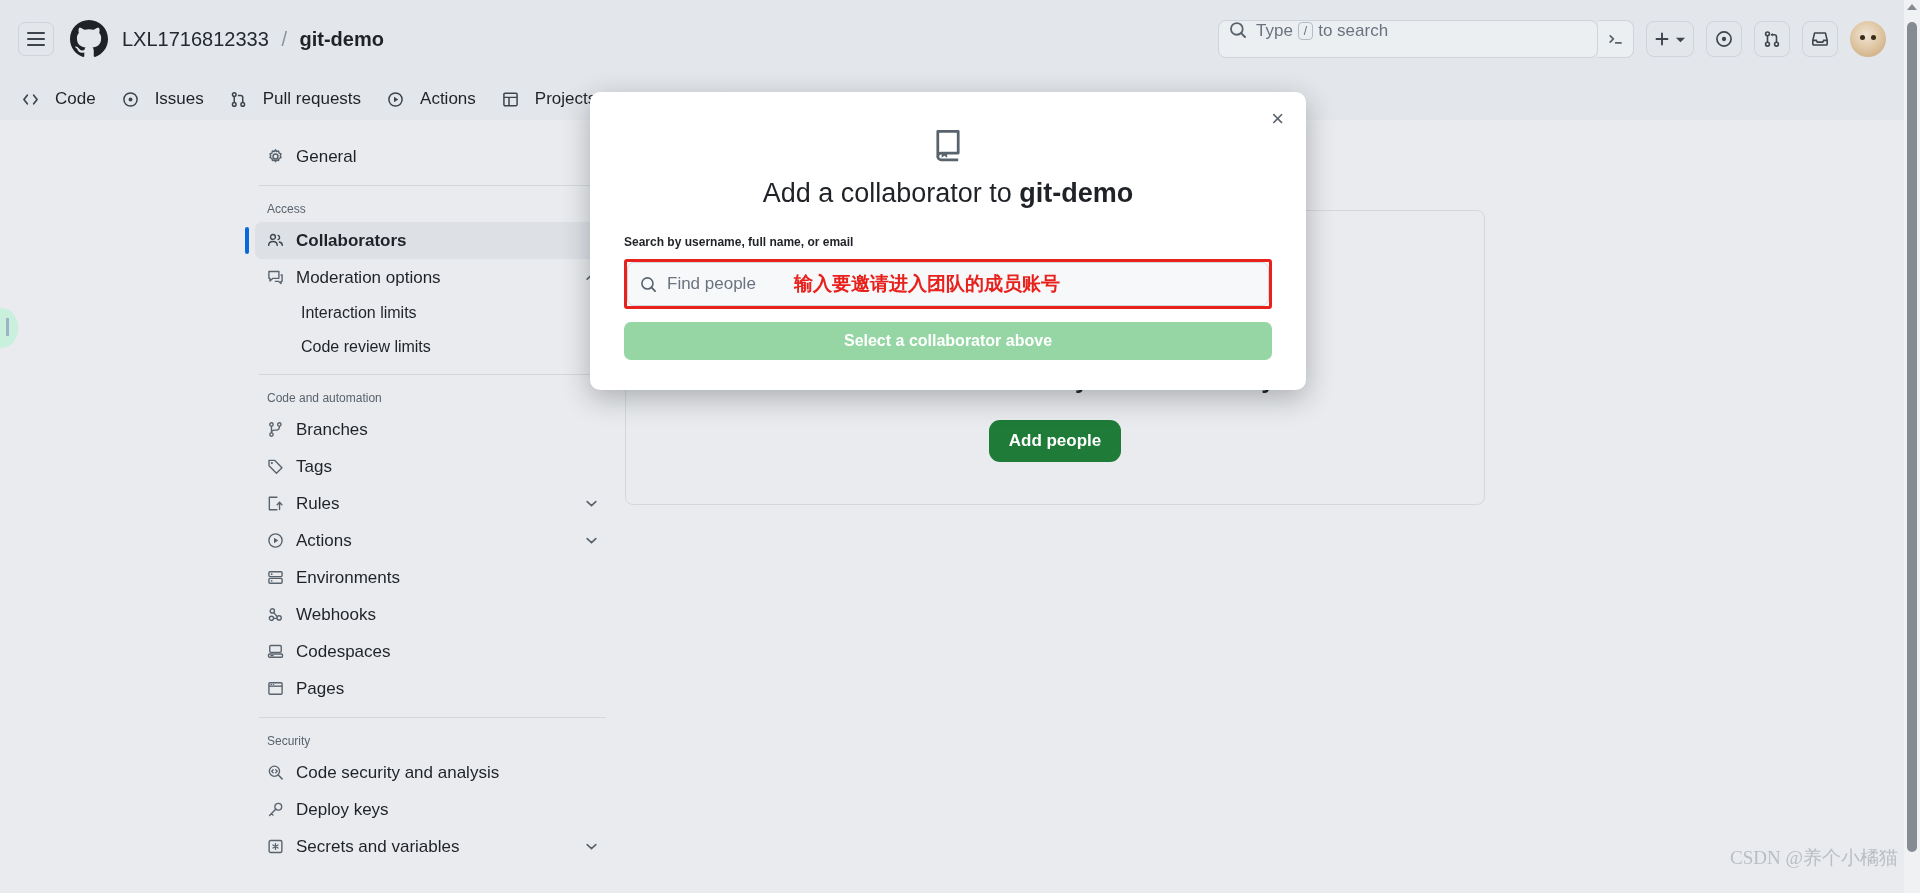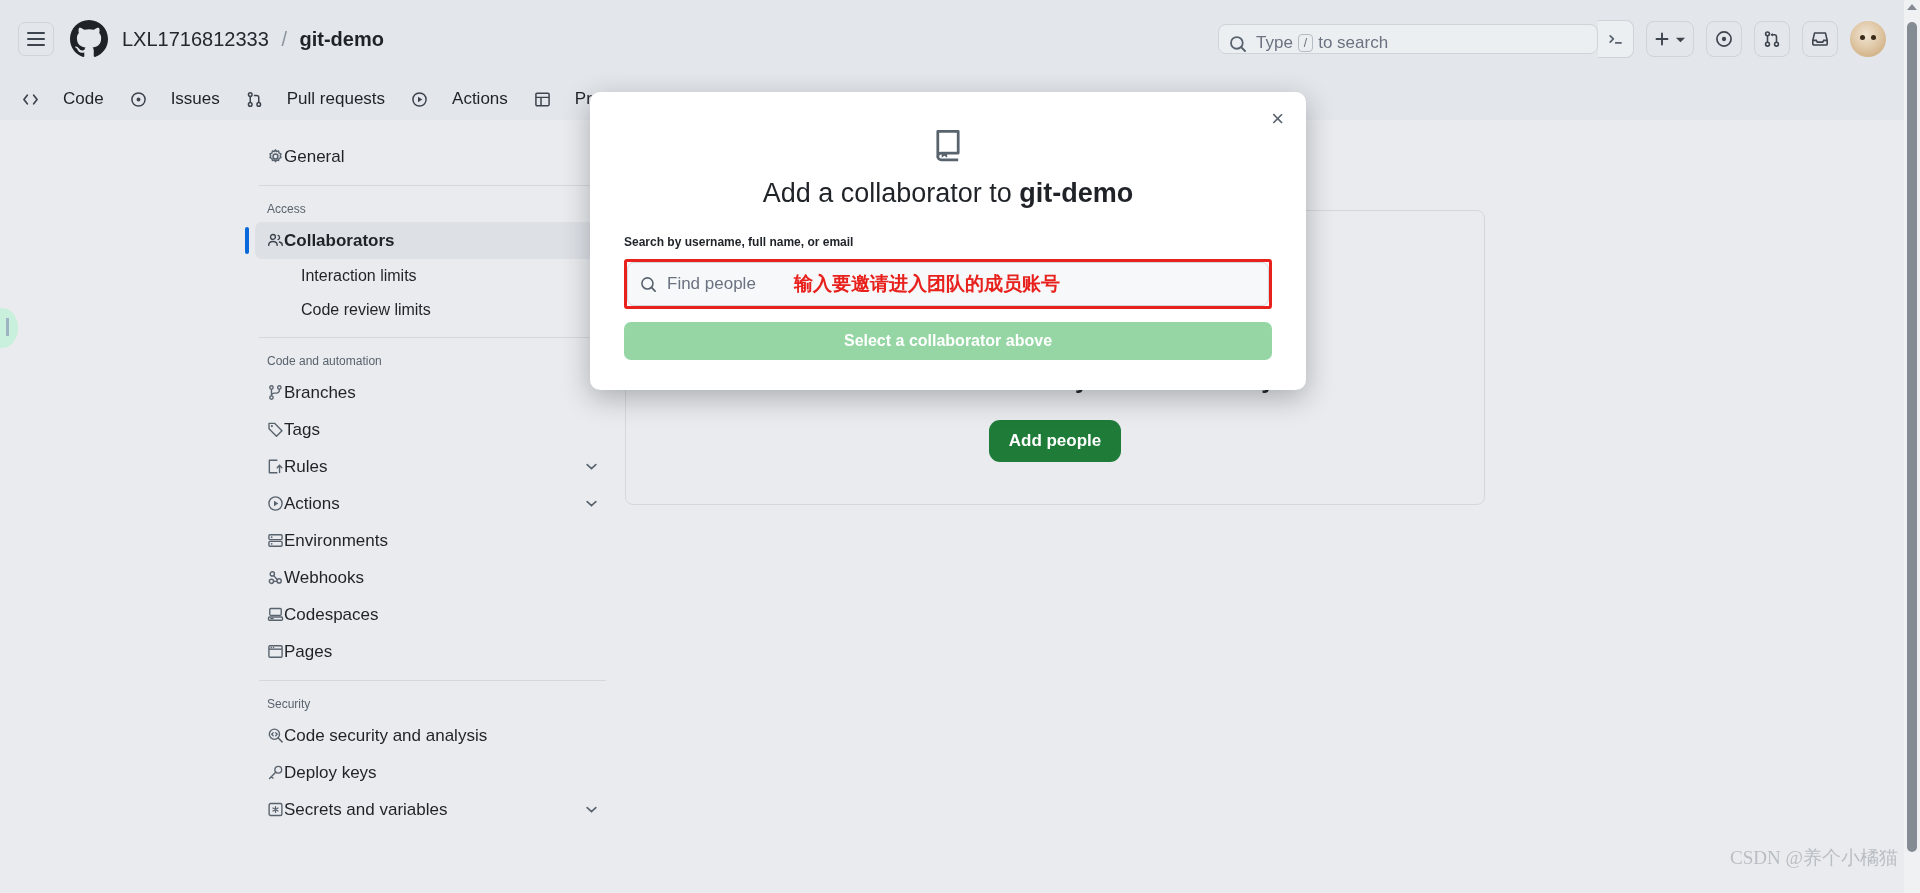--- a/index.html
+++ b/index.html
@@ -23,22 +23,22 @@
   }
   .hamburger span { display: block; width: 18px; height: 2px; background: #3d444d; border-radius: 2px; }
   .gh-mark { margin-left: 16px; width: 38px; height: 38px; }
   .breadcrumb { margin-left: 14px; font-size: 20px; color: #1f2328; white-space: nowrap; }
   .breadcrumb .owner { color: #24292f; }
   .breadcrumb .sep { color: #8b949e; margin: 0 7px; }
   .breadcrumb .repo { font-weight: bold; color: #1f2328; }
 
   .header-right { margin-left: auto; display: flex; align-items: center; gap: 12px; }
   .searchbox {
-    width: 380px; height: 30px; border: 1px solid #cfd4da; border-radius: 8px;
-    background: #eceff2; display: flex; align-items: flex-end; padding: 0 10px; gap: 9px;
+    width: 380px; height: 38px; border: 1px solid #cfd4da; border-radius: 8px;
+    background: #eceff2; display: flex; align-items: flex-start; padding: 0 10px; gap: 9px;
     cursor: text;
   }
   .searchbox .ph { font-size: 17px; color: #6b7280; display: flex; align-items: center; gap: 5px; }
   .slashkey {
     border: 1px solid #b6bcc4; border-radius: 4px; font-size: 12px; padding: 0px 5px;
     color: #656d76; line-height: 16px;
   }
   .cmdbtn {
     width: 36px; height: 38px; border: 1px solid #cfd4da; border-left: 0;
     border-radius: 0 8px 8px 0; margin-left: -12px;
@@ -60,28 +60,28 @@
   }
   .avatar::before { left: 10px; }
   .avatar::after  { right: 10px; }
 
   
   .navtabs {
     position: absolute; top: 78px; left: 0; width: 1904px; height: 42px;
     background: #e3e6ea; display: flex; align-items: center; gap: 26px; padding: 0 22px;
     font-size: 17px; color: #1f2328;
   }
-  .navtab { display: flex; align-items: center; gap: 24px; cursor: pointer; white-space: nowrap; }
+  .navtab { display: flex; align-items: center; gap: 16px; cursor: pointer; white-space: nowrap; }
 
   
   .body-wrap { position: absolute; top: 120px; left: 0; width: 1904px; bottom: 0; background: #e9ebee; }
 
   .sidebar { position: absolute; left: 255px; top: 0; width: 355px; padding-top: 18px; }
   .side-item {
-    display: flex; align-items: center; height: 37px; padding: 0 12px;
+    display: flex; align-items: center; gap: 12px; height: 37px; padding: 0 12px;
     border-radius: 7px; font-size: 17px; color: #1f2328; cursor: pointer; position: relative;
   }
   .side-item.active { background: #dde1e6; font-weight: bold; }
   .side-item.active::before {
     content: ""; position: absolute; left: -10px; top: 5px; width: 4px; height: 27px;
     background: #0969da; border-radius: 6px;
   }
   .side-item .chev { margin-left: auto; color: #59636e; }
   .side-sub { font-size: 16px; color: #1f2328; padding: 8px 12px 8px 46px; cursor: pointer; }
   .side-head { font-size: 12px; color: #59636e; padding: 12px 12px 6px; }
@@ -313,20 +313,30 @@
 
       <div class="side-item active">
         <svg width="17" height="17" viewBox="0 0 16 16">
           <circle cx="5.6" cy="4.6" r="2.3" fill="none" stroke="#3d444d" stroke-width="1.3"></circle>
           <path fill="none" stroke="#3d444d" stroke-width="1.3" stroke-linecap="round" d="M1.6 12.6c0-2.2 1.8-3.6 4-3.6s4 1.4 4 3.6"></path>
           <path fill="none" stroke="#3d444d" stroke-width="1.3" stroke-linecap="round" d="M10.4 3.2a2.1 2.1 0 0 1 0 4M11.6 9.4c1.6.3 2.8 1.5 2.8 3.2"></path>
         </svg>
         <span>Collaborators</span>
       </div>
 
+      <div class="side-item">
+        <svg width="17" height="17" viewBox="0 0 16 16">
+          <path fill="none" stroke="#59636e" stroke-width="1.3" stroke-linejoin="round" d="M1.8 2.4h9.4v6.4H5.6L2.8 11.2V8.8H1.8z"></path>
+          <path fill="none" stroke="#59636e" stroke-width="1.3" stroke-linejoin="round" d="M12.8 5.6h1.4v6h-1v2l-2.4-2H7.4"></path>
+        </svg>
+        <span>Moderation options</span>
+        <svg class="chev" width="13" height="13" viewBox="0 0 12 12">
+          <path fill="none" stroke="#59636e" stroke-width="1.5" stroke-linecap="round" d="M2 7.5L6 3.8l4 3.7"></path>
+        </svg>
+      </div>
 
       <div class="side-sub">Interaction limits</div>
       <div class="side-sub">Code review limits</div>
 
       <div class="side-div"></div>
 
       <div class="side-head">Code and automation</div>
 
       <div class="side-item">
         <svg width="17" height="17" viewBox="0 0 16 16">

